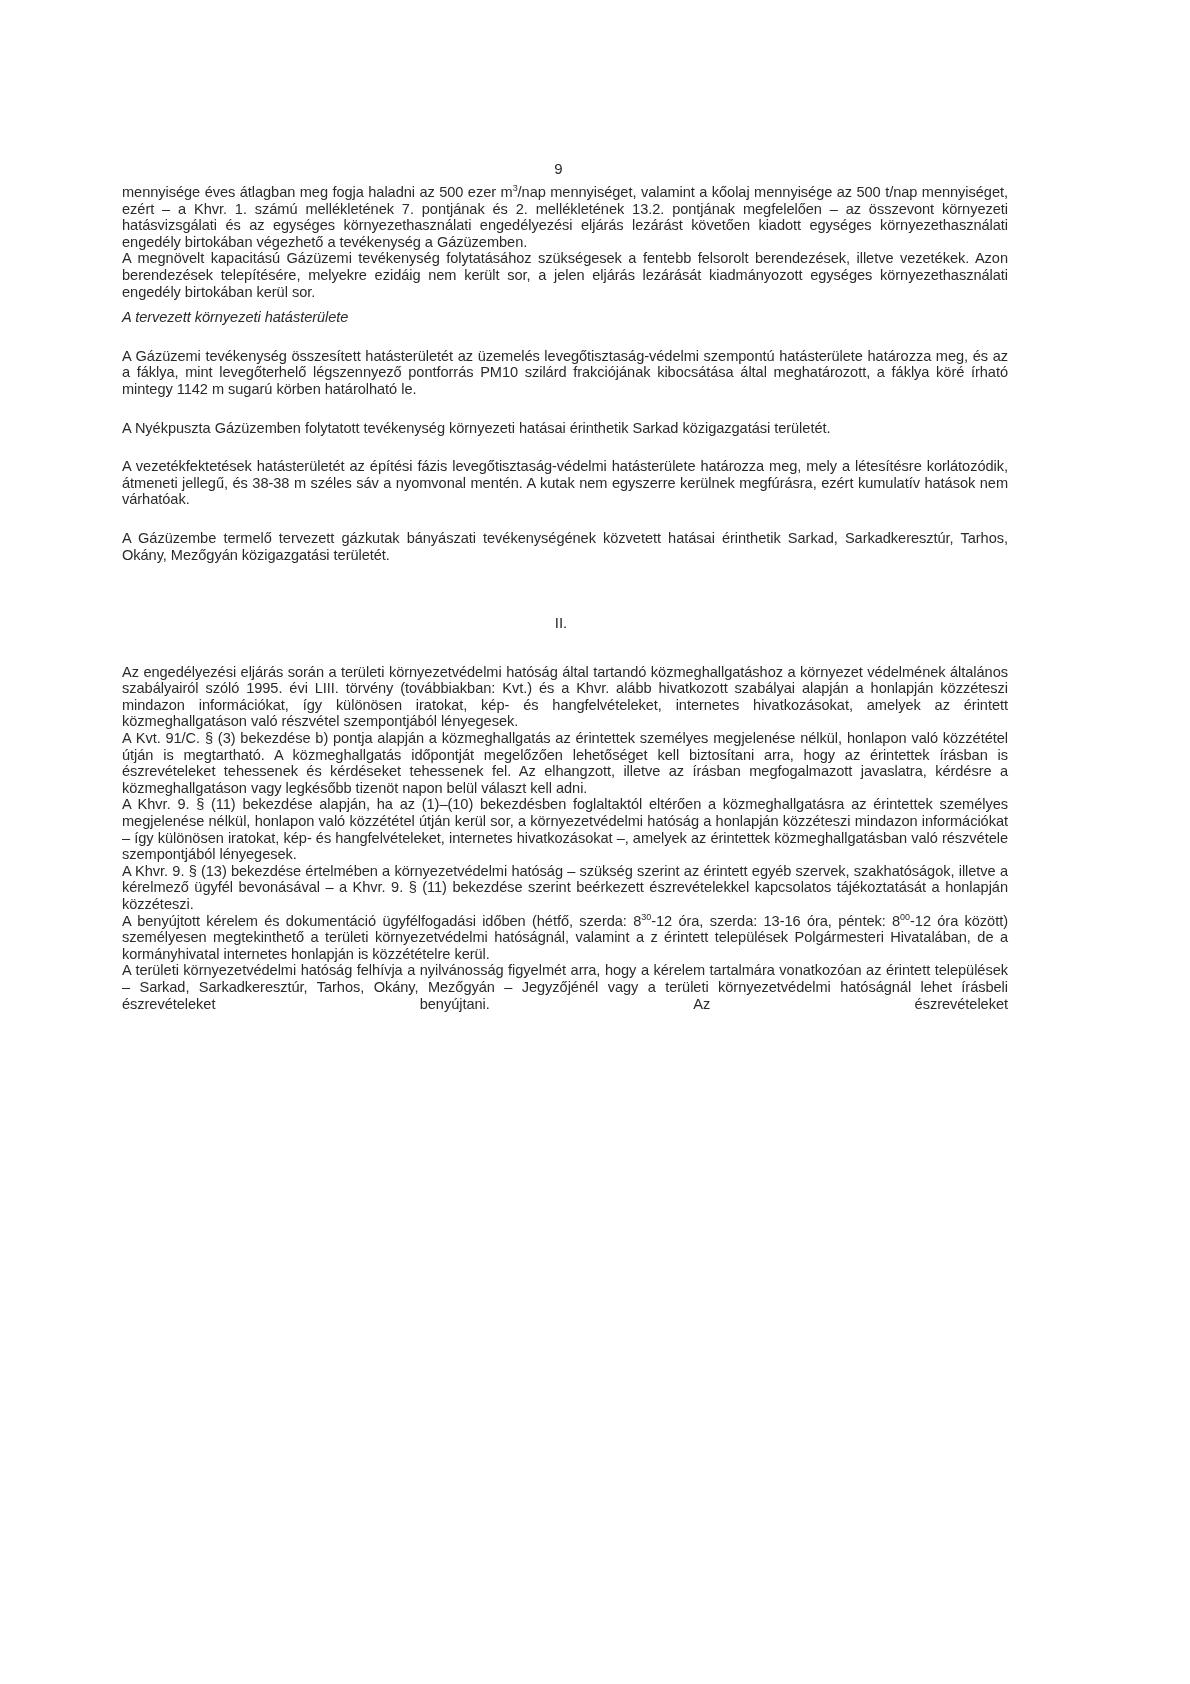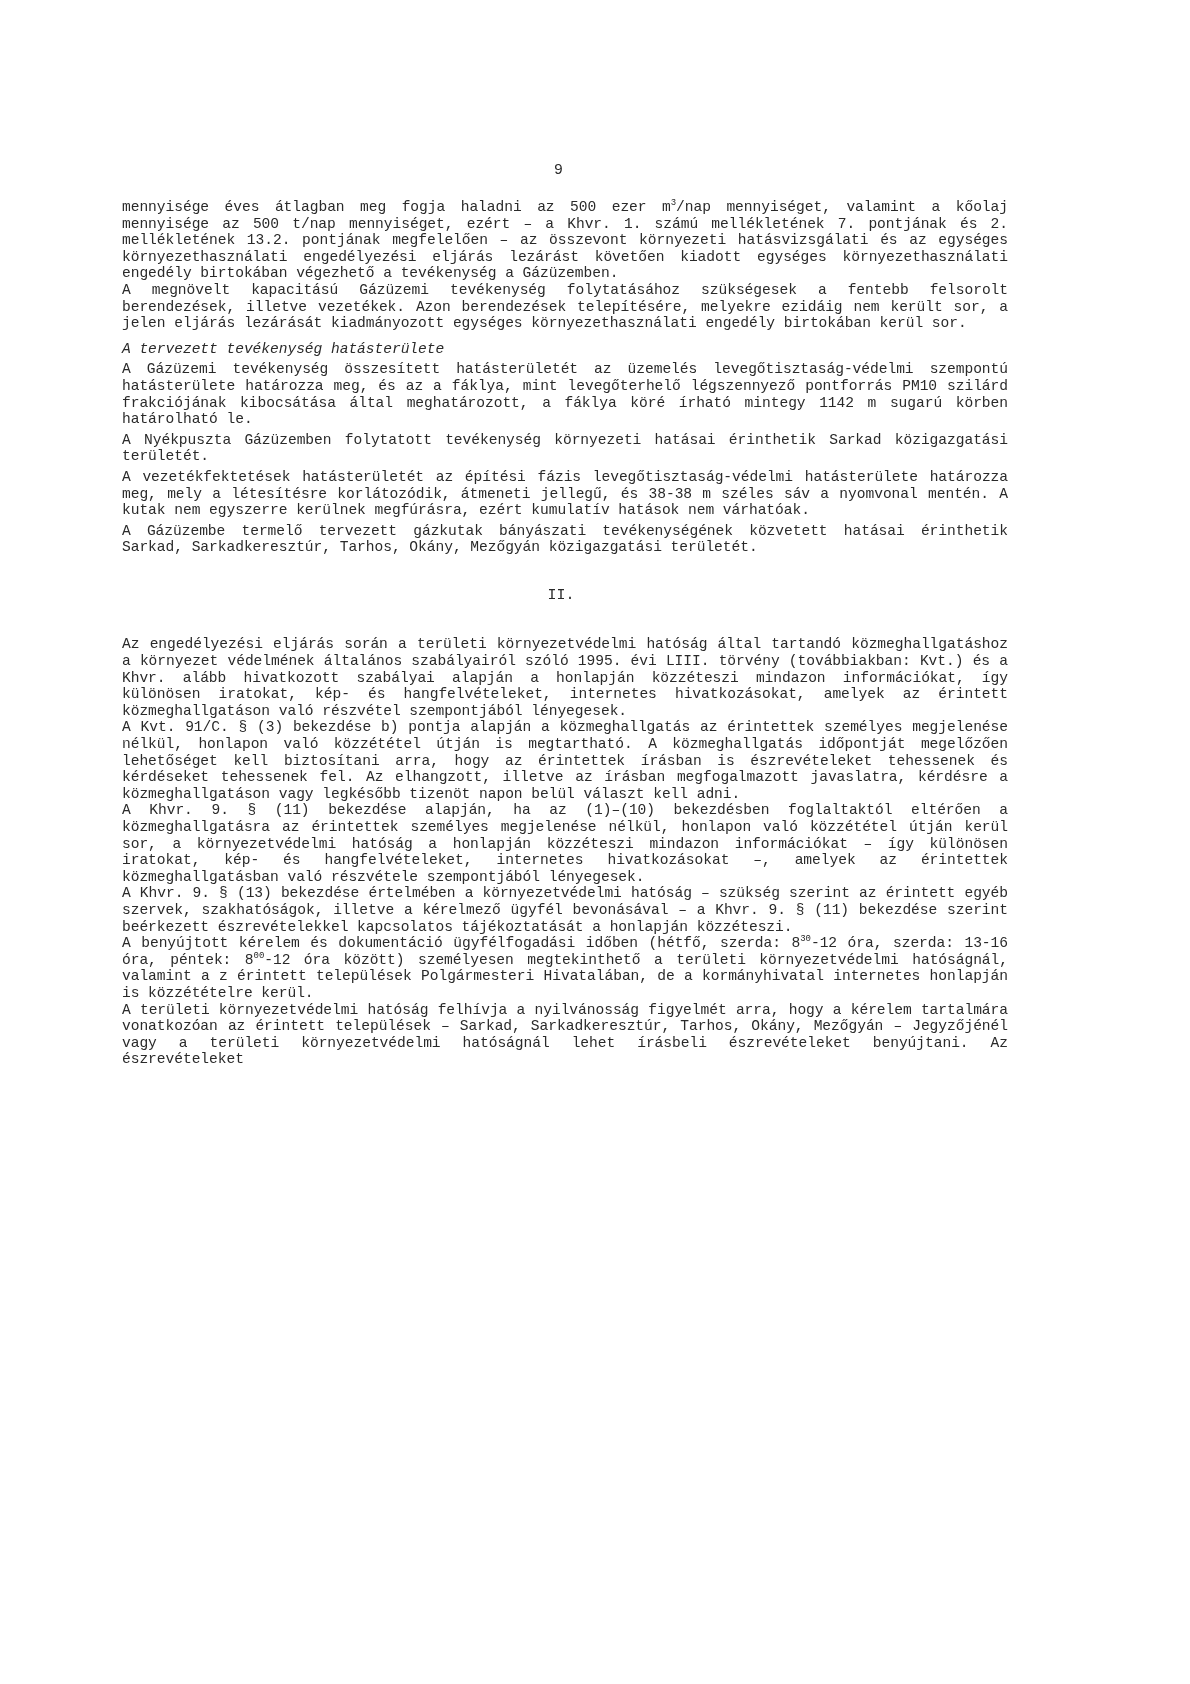--- a/index.html
+++ b/index.html
@@ -18,41 +18,40 @@
     .page-number {
       position: absolute;
       top: 160px;
       left: 0;
       width: 1117px;
       text-align: center;
       font-size: 15px;
     }
     .content {
       position: absolute;
-      top: 199px;
+      top: 184px;
       left: 122px;
       width: 886px;
       font-size: 14.6px;
       line-height: 16.6px;
       letter-spacing: -0.05px;
-      font-family: Liberation Mono, monospace;
     }
     .p {
       margin: 0;
       text-align: justify;
     }
-    .gap-s { margin-top: 4px; }
+    .gap-s { margin-top: 22px; }
     .gap-l { }
     .subheading {
       font-style: italic;
       margin-top: 9px;
     }
     .section-heading {
       text-align: center;
-      margin-top: 32px;
+      margin-top: 52px;
       margin-bottom: 32px;
       font-size: 15px;
       padding-right: 8px;
     }
     b { font-weight: bold; }
     sup { font-size: 9px; line-height: 0; vertical-align: 6px; }
     .speck {
       position: absolute;
       left: 124px;
       top: 740px;
@@ -66,21 +65,21 @@
 <body>
 
 <div class="page-number">9</div>
 
 <div class="content">
 
   <p class="p"><span>mennyisége éves átlagban meg fogja haladni az 500 ezer m</span><sup>3</sup><span>/nap mennyiséget, valamint a kőolaj mennyisége az 500 t/nap mennyiséget, ezért – a Khvr. 1. számú mellékletének 7. pontjának és 2. mellékletének 13.2. pontjának megfelelően – az összevont környezeti hatásvizsgálati és az egységes környezethasználati engedélyezési eljárás lezárást követően kiadott egységes környezethasználati engedély birtokában végezhető a tevékenység a Gázüzemben.</span></p>
 
   <p class="p">A megnövelt kapacitású Gázüzemi tevékenység folytatásához szükségesek a fentebb felsorolt berendezések, illetve vezetékek. Azon berendezések telepítésére, melyekre ezidáig nem került sor, a jelen eljárás lezárását kiadmányozott egységes környezethasználati engedély birtokában kerül sor.</p>
 
-  <p class="p subheading">A tervezett tevékenység hatásterülete</p>
+  <p class="p subheading">A tervezett környezeti hatásterülete</p>
 
   <p class="p gap-s">A Gázüzemi tevékenység összesített hatásterületét az üzemelés levegőtisztaság-védelmi szempontú hatásterülete határozza meg, és az a fáklya, mint levegőterhelő légszennyező pontforrás PM10 szilárd frakciójának kibocsátása által meghatározott, a fáklya köré írható mintegy 1142 m sugarú körben határolható le.</p>
 
   <p class="p gap-s">A Nyékpuszta Gázüzemben folytatott tevékenység környezeti hatásai érinthetik Sarkad közigazgatási területét.</p>
 
 
   <p class="p gap-s">A vezetékfektetések hatásterületét az építési fázis levegőtisztaság-védelmi hatásterülete határozza meg, mely a létesítésre korlátozódik, átmeneti jellegű, és 38-38 m széles sáv a nyomvonal mentén. A kutak nem egyszerre kerülnek megfúrásra, ezért kumulatív hatások nem várhatóak.</p>
 
   <p class="p gap-s">A Gázüzembe termelő tervezett gázkutak bányászati tevékenységének közvetett hatásai érinthetik Sarkad, Sarkadkeresztúr, Tarhos, Okány, Mezőgyán közigazgatási területét.</p>
 

